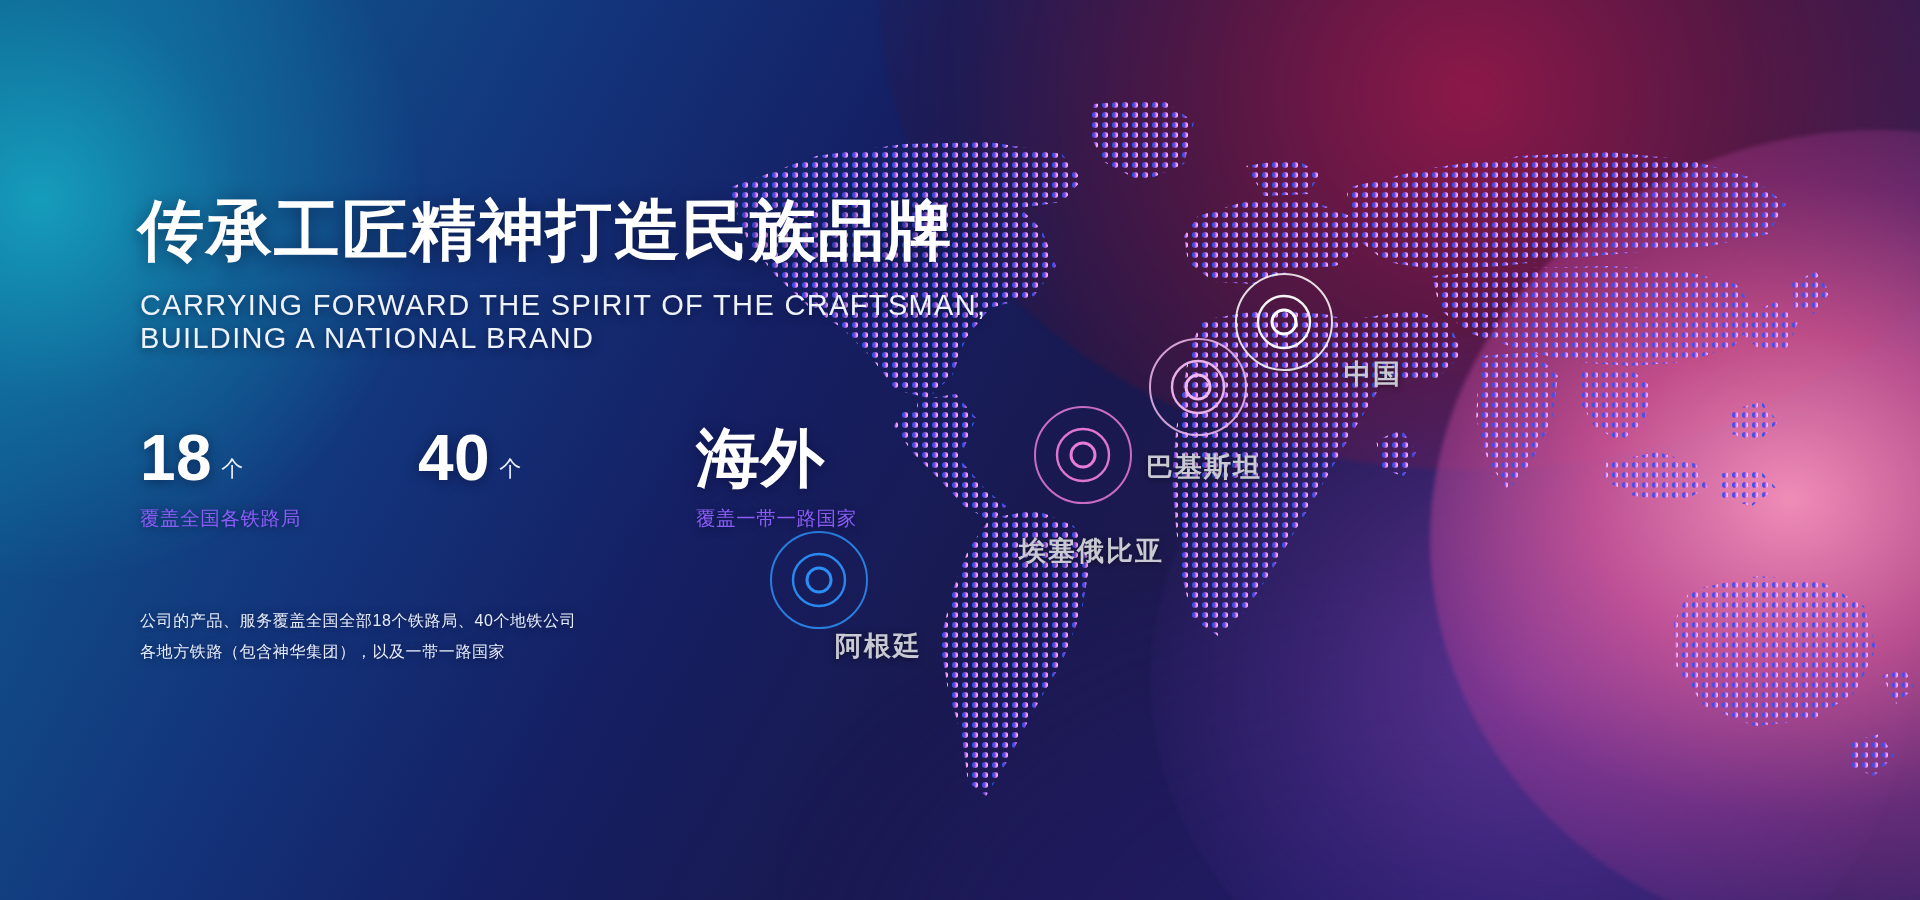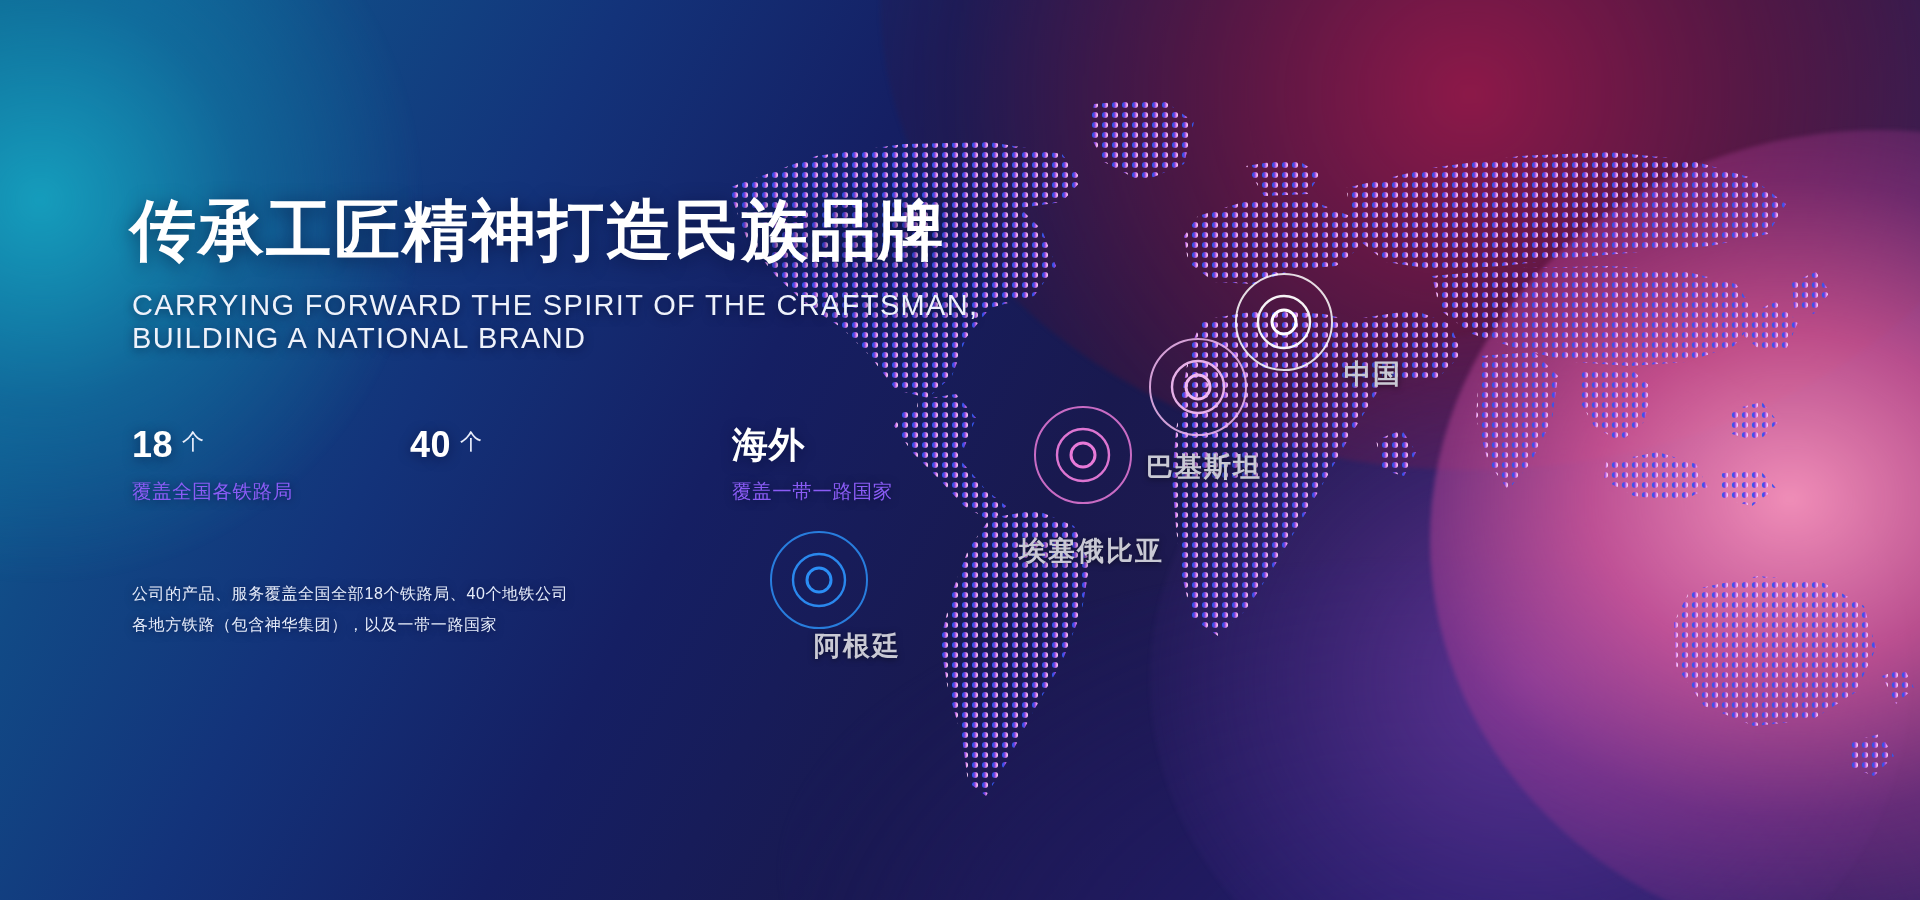--- a/index.html
+++ b/index.html
@@ -53,37 +53,37 @@
   
   .marker{position:absolute;transform:translate(-50%,-50%);pointer-events:none;}
   .marker svg{display:block;overflow:visible;}
   .mk-label{
     position:absolute;white-space:nowrap;
     font-size:27px;font-weight:700;letter-spacing:2px;
     color:#c9c9d4;text-shadow:0 1px 6px rgba(0,0,0,.55);
   }
 
   
-  .content{position:absolute;left:130px;top:196px;width:940px;}
+  .content{position:absolute;left:138px;top:196px;width:940px;}
   .headline{
     margin:0;color:#ffffff;font-weight:800;
     font-size:66px;line-height:1.04;letter-spacing:2px;
     text-shadow:0 3px 18px rgba(5,10,45,.55);
   }
   .subhead{
     margin:24px 0 0 2px;color:#eef2fb;
     font-size:29px;font-weight:400;letter-spacing:1.35px;
     text-shadow:0 2px 10px rgba(5,10,45,.6);
   }
   .stats{display:flex;margin:72px 0 0 2px;}
   .stat{width:278px;}
-  .stat:nth-child(3){width:auto;margin-left:44px;}
+  .stat:nth-child(3){width:auto;}
   .stat-top{display:flex;align-items:flex-end;}
   .stat-num{
-    color:#ffffff;font-size:36px;font-weight:800;line-height:.98;
+    color:#ffffff;font-size:64px;font-weight:800;line-height:.98;
     letter-spacing:.5px;text-shadow:0 2px 12px rgba(5,10,45,.5);
   }
   .stat-unit{
     color:#eaeffc;font-size:22px;font-weight:400;
     margin:0 0 5px 9px;letter-spacing:.5px;
   }
   .stat-desc{
     margin-top:16px;color:#8b5cf6;font-size:19.5px;
     font-weight:400;letter-spacing:.6px;
     text-shadow:0 1px 8px rgba(5,10,45,.55);
@@ -203,21 +203,21 @@
         </svg>
       </div>
       <div class="mk-label" style="left: 1019px; top: 517px; margin-top: 16px;">埃塞俄比亚</div>
       <div class="marker" style="left: 819px; top: 580px;">
         <svg width="110" height="110" viewBox="0 0 110 110">
           <circle cx="55" cy="55" r="48" fill="none" stroke="#2b8ef5" stroke-width="2" opacity=".85"></circle>
           <circle cx="55" cy="55" r="26" fill="none" stroke="#2b8ef5" stroke-width="2.4" opacity=".95"></circle>
           <circle cx="55" cy="55" r="12" fill="none" stroke="#2b8ef5" stroke-width="3" opacity="1"></circle>
         </svg>
       </div>
-      <div class="mk-label" style="left: 814px; top: 628px;">阿根廷</div>
+      <div class="mk-label" style="left: 835px; top: 628px;">阿根廷</div>
     </div>
 
   <div class="content">
     <h1 class="headline">传承工匠精神打造民族品牌</h1>
     <p class="subhead">CARRYING FORWARD THE SPIRIT OF THE CRAFTSMAN, BUILDING A NATIONAL BRAND</p>
 
     <div class="stats">
       <div class="stat">
         <div class="stat-top">
           <span class="stat-num">18</span>

